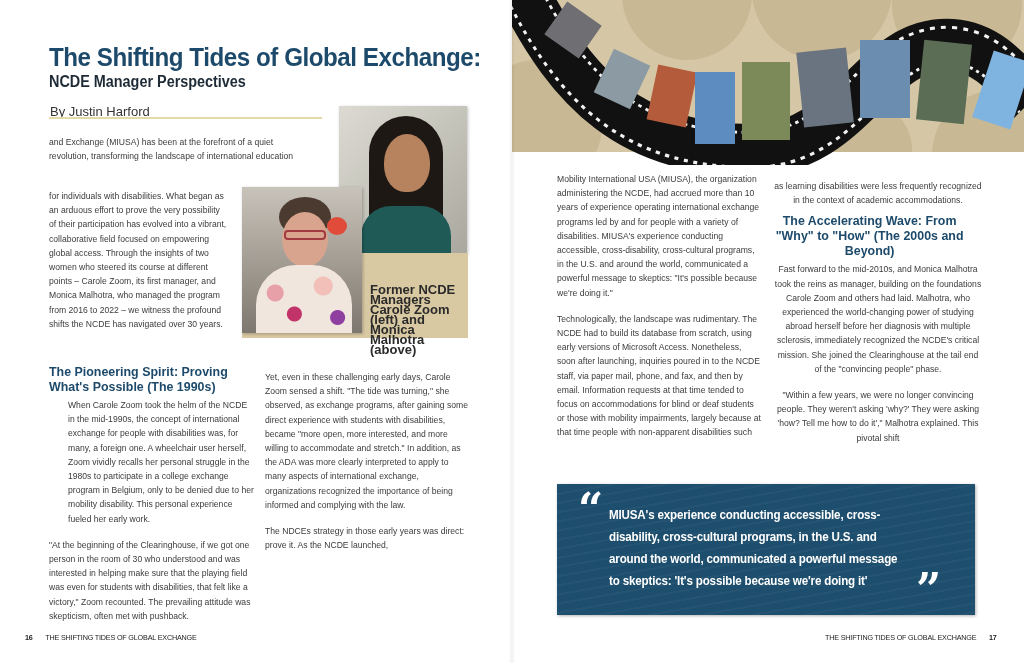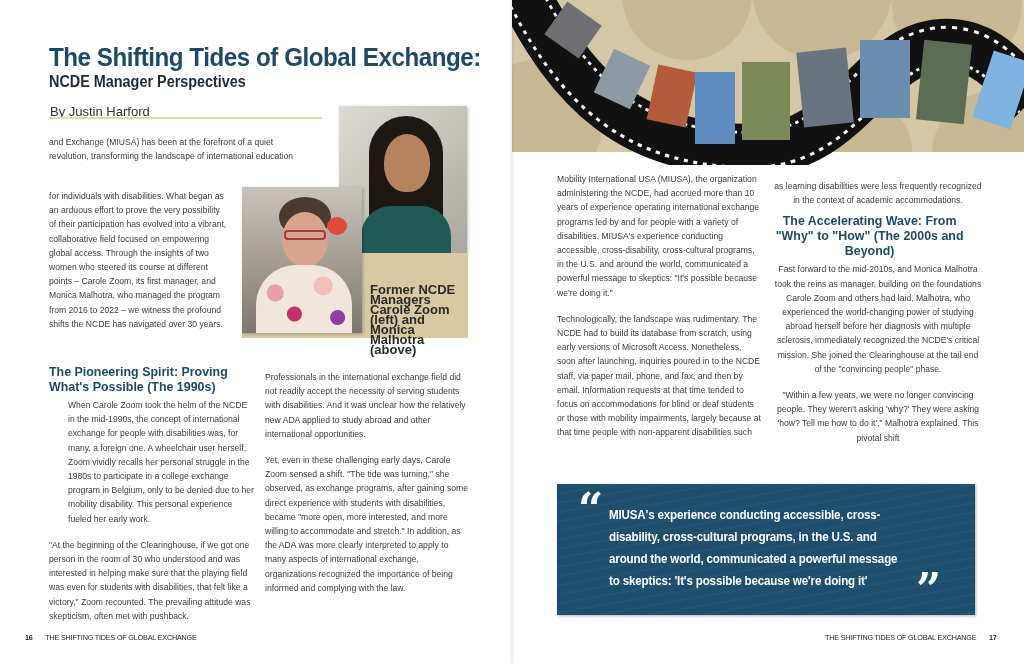--- a/index.html
+++ b/index.html
@@ -102,22 +102,22 @@
 </div>
 <div class="caption">Former NCDE Managers Carole Zoom (left) and Monica Malhotra (above)</div>
 
 <div class="col col1">
   <h3 class="h2">The Pioneering Spirit: Proving What's Possible (The 1990s)</h3>
   <p class="p">When Carole Zoom took the helm of the NCDE in the mid-1990s, the concept of international exchange for people with disabilities was, for many, a foreign one. A wheelchair user herself, Zoom vividly recalls her personal struggle in the 1980s to participate in a college exchange program in Belgium, only to be denied due to her mobility disability. This personal experience fueled her early work.</p>
   <p class="p">"At the beginning of the Clearinghouse, if we got one person in the room of 30 who understood and was interested in helping make sure that the playing field was even for students with disabilities, that felt like a victory," Zoom recounted. The prevailing attitude was skepticism, often met with pushback.</p>
 </div>
 
 <div class="col col2">
-  <p class="p">Professionals in the international exchange field did not readily accept the necessity of serving students with disabilities. And it was unclear how the relatively new ADA applied to study abroad and other international opportunities.</p>
   <p class="p">Yet, even in these challenging early days, Carole Zoom sensed a shift. "The tide was turning," she observed, as exchange programs, after gaining some direct experience with students with disabilities, became "more open, more interested, and more willing to accommodate and stretch." In addition, as the ADA was more clearly interpreted to apply to many aspects of international exchange, organizations recognized the importance of being informed and complying with the law.</p>
+  <p class="p">The NDCEs strategy in those early years was direct: prove it. As the NCDE launched,</p>
 </div>
 
 <div class="footer left-f">
   <span class="num">16</span><span>THE SHIFTING TIDES OF GLOBAL EXCHANGE</span>
 </div>
 
 <div class="banner">
   <div class="circ" style="left:-40px;top:60px;width:130px;height:130px;"></div>
   <div class="circ" style="left:110px;top:-70px;width:130px;height:130px;"></div>
   <div class="circ" style="left:240px;top:-80px;width:140px;height:140px;"></div>

